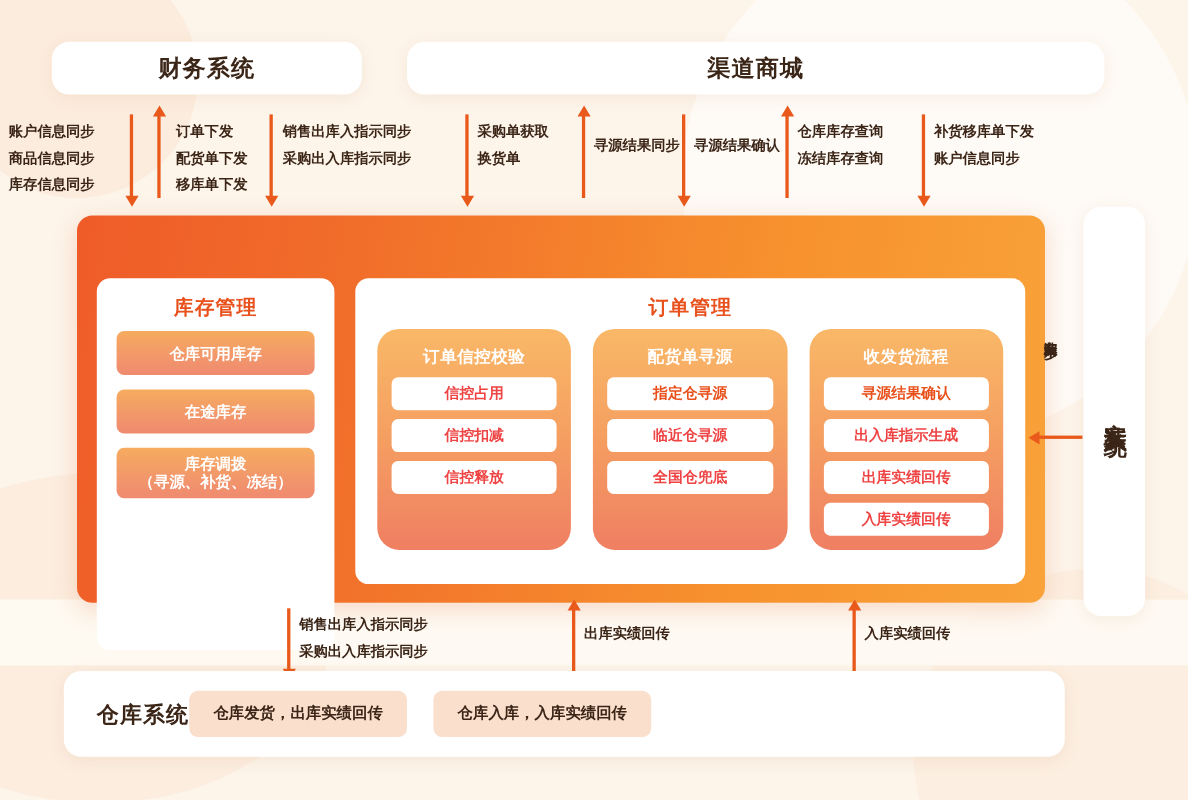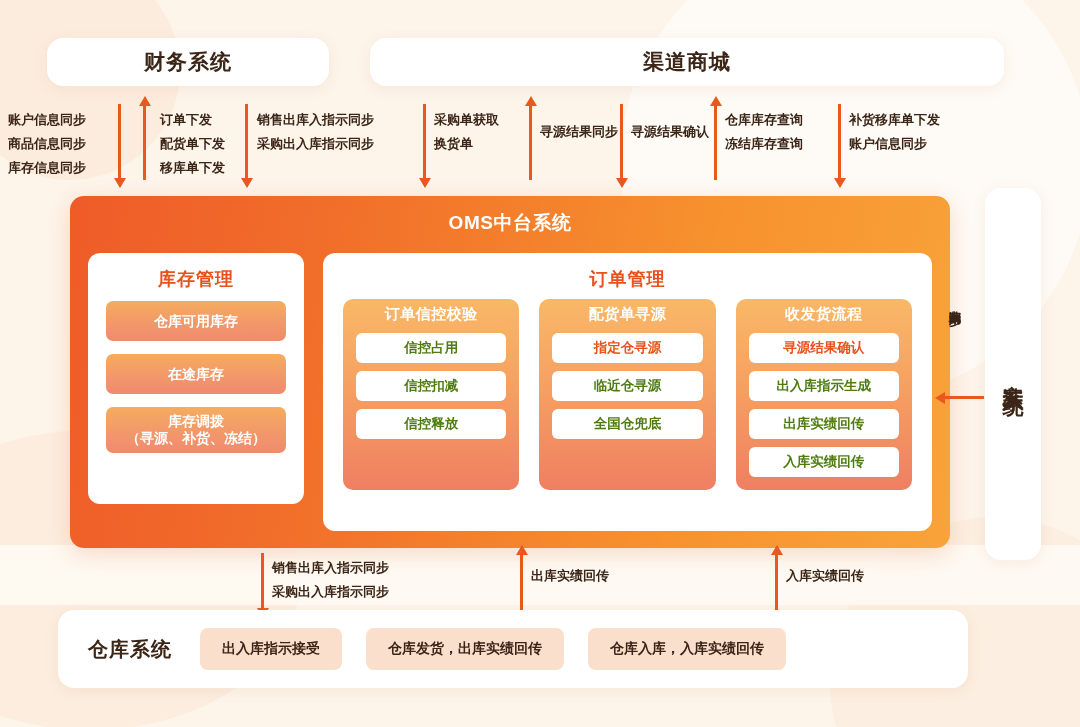--- a/index.html
+++ b/index.html
@@ -106,21 +106,21 @@
     font-size: 19px;
     font-weight: bold;
     letter-spacing: .5px;
   }
 
   .panel {
     position: absolute;
     background: #ffffff;
     border-radius: 12px;
   }
-  #panel-inventory { left: 18px; top: 57px; width: 216px; height: 251px; }
+  #panel-inventory { left: 18px; top: 57px; width: 216px; height: 338px; }
   #panel-order     { left: 253px; top: 57px; width: 609px; height: 278px; }
 
   .panel-title {
     text-align: center;
     color: #e8501c;
     font-size: 18px;
     font-weight: bold;
     margin-top: 14px;
     letter-spacing: 1px;
   }
@@ -139,41 +139,41 @@
     text-align: center;
     line-height: 17px;
   }
   .inv-pill.two-line { height: 46px; margin-bottom: 0; }
   .inv-pill .l1, .inv-pill .l2 { display: block; }
 
   
   .sub-row { display: flex; gap: 20px; padding: 8px 20px 0 20px; }
   .sub-card {
     flex: 1;
-    border-radius: 10px;
+    border-radius: 20px;
     background: linear-gradient(180deg, #f9b867 0%, #f59e61 50%, #ef7f62 100%);
-    padding: 6px 13px 13px 13px;
+    padding: 16px 13px 13px 13px;
   }
   .sub-title {
     text-align: center;
     color: #ffffff;
     font-size: 15px;
     font-weight: bold;
     margin-bottom: 9px;
     letter-spacing: .5px;
   }
   .sub-item {
     background: #ffffff;
     border-radius: 6px;
     height: 30px;
     margin-bottom: 8px;
     display: flex; align-items: center; justify-content: center;
     font-size: 13.5px;
     font-weight: bold;
-    color: #4d7c0f;
+    color: #ef4444;
   }
   .sub-item:last-child { margin-bottom: 0; }
   .sub-item.accent { color: #e8501c; }
 
   
   #install-system {
     position: absolute;
     left: 985px; top: 188px;
     width: 56px; height: 372px;
     background: #ffffff;
@@ -221,21 +221,20 @@
     border-radius: 16px;
     box-shadow: 0 3px 14px rgba(190,130,80,0.10);
     display: flex; align-items: center;
     padding-left: 30px;
   }
   #warehouse-title {
     font-size: 20px;
     font-weight: bold;
     color: #3b2517;
     letter-spacing: 1px;
-    margin-right: 28px;
   }
   .wh-chip {
     background: #fadfcc;
     border-radius: 8px;
     height: 42px;
     display: flex; align-items: center; justify-content: center;
     color: #3b2517;
     font-size: 14px;
     font-weight: bold;
     margin-right: 24px;
@@ -297,21 +296,20 @@
       <div>冻结库存查询</div>
     </div>
     <div class="arrow down" style="left: 838px; top: 104px; height: 76px;"></div>
     <div class="flow-label" style="left: 849px; top: 108px;">
       <div>补货移库单下发</div>
       <div>账户信息同步</div>
     </div>
   </div>
 
 <div id="oms-box">
-  <div id="oms-title">OMS中台系统</div>
 
   <div class="panel" id="panel-inventory">
     <div class="panel-title">库存管理</div>
     <div class="inv-list" id="inventory-list">
         <div class="inv-pill">
           <span class="l1">仓库可用库存</span>
         </div>
         <div class="inv-pill">
           <span class="l1">在途库存</span>
         </div>
@@ -368,17 +366,16 @@
     </div>
     <div class="arrow up" style="left: 775px; top: 553px; height: 57px;"></div>
     <div class="flow-label" style="left: 786px; top: 564px;">
       <div>入库实绩回传</div>
     </div>
   </div>
 
 <div id="warehouse-card">
   <div id="warehouse-title">仓库系统</div>
   <div id="warehouse-chips" style="display:flex;align-items:center;">
-      <div class="wh-chip">出入库指示接受</div>
       <div class="wh-chip">仓库发货，出库实绩回传</div>
       <div class="wh-chip">仓库入库，入库实绩回传</div>
     </div>
 </div>
 
 </body></html>

